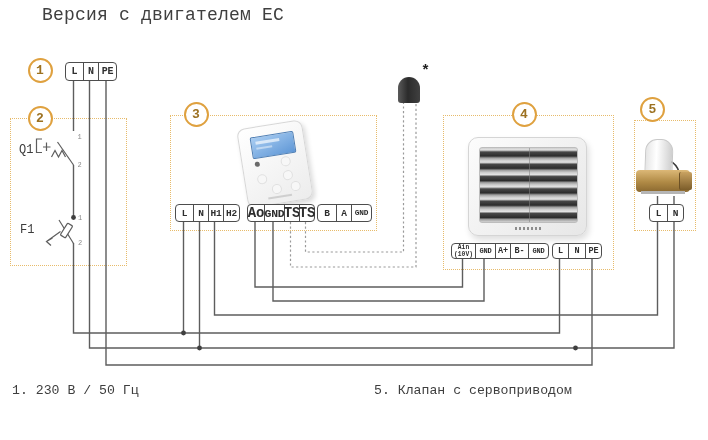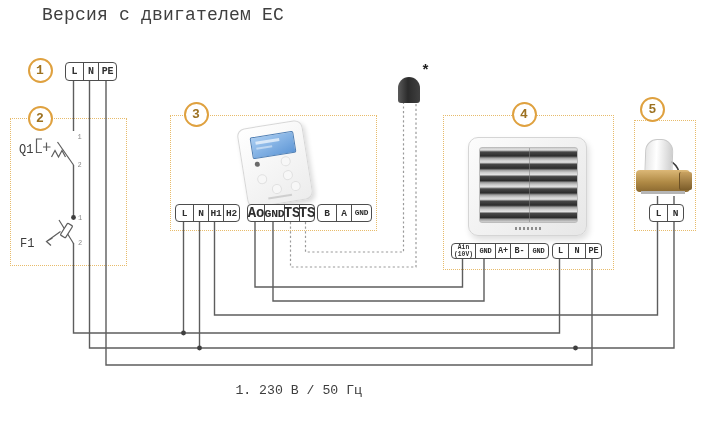--- a/index.html
+++ b/index.html
@@ -52,21 +52,21 @@
   
   .valve-act{position:absolute;left:645px;top:139px;width:26px;height:33px;z-index:3;transform:rotate(2deg);
         border-radius:12px 12px 3px 3px;background:linear-gradient(90deg,#e6e6e6,#ffffff 40%,#cfcfcf);
         border:1px solid #c9c9c9;}
   .valve-body{position:absolute;left:636px;top:170px;width:54px;height:22px;z-index:3;border-radius:4px;
         background:linear-gradient(180deg,#dcb877,#b08a45 55%,#8b6930);}
   .valve-nut{position:absolute;left:679px;top:172px;width:12px;height:18px;z-index:4;border-radius:2px;
         background:linear-gradient(180deg,#c9a261,#7c5d2a);border-left:1px solid #6d5125;}
   .valve-base{position:absolute;left:641px;top:191px;width:44px;height:3px;background:#b5b5b5;z-index:3;}
   
-  .legend{position:absolute;top:382px;z-index:5;color:#3e3e3e;font-size:13.2px;line-height:17.5px;text-align:right;}
+  .legend{position:absolute;top:382px;z-index:5;color:#3e3e3e;font-size:13.2px;line-height:17.5px;}
   .legend.left{left:12px;width:350px;}
   .legend.right{left:374px;width:330px;}
   .legend .note{color:#8e8e8e;font-size:12.4px;}
 </style>
 </head>
 <body>
 
 <div id="canvas">
 
   <div class="title">Версия с двигателем EC</div>
@@ -126,21 +126,21 @@
     <path d="M670 161 C680 166 682 177 677 190" stroke="#3a3a3a" stroke-width="1.6" fill="none"></path>
   </svg>
 
   <div class="badge" style="left:27.5px;top:57.5px">1</div>
   <div class="badge" style="left:27.5px;top:105.5px">2</div>
   <div class="badge" style="left:183.5px;top:101.5px">3</div>
   <div class="badge" style="left:511.5px;top:101.5px">4</div>
   <div class="badge" style="left:640px;top:96.5px">5</div>
 
   <div class="sym" style="left:19px;top:143px">Q1</div>
-  <div class="sym" style="left:20px;top:237px">F1</div>
+  <div class="sym" style="left:20px;top:223px">F1</div>
 
   <div class="sensor"></div>
   <div class="sensor-mark">*</div>
 
   <div class="ctrl">
     <div class="ctrl-screen">
         <i></i>
         <em></em>
       </div>
     <div class="dot"></div>
@@ -207,15 +207,16 @@
 
   <div class="tb" style="left:649px;top:204px;height:18px;font-size:9.5px">
     <div class="c" style="width:17px">L</div>
     <div class="c" style="width:16px">N</div>
   </div>
 
   <div class="legend left">
     <div>1. 230 В / 50 Гц</div>
   </div>
   <div class="legend right">
+    <div>5. Клапан с сервоприводом</div>
   </div>
 
 </div>
 
 </body></html>

